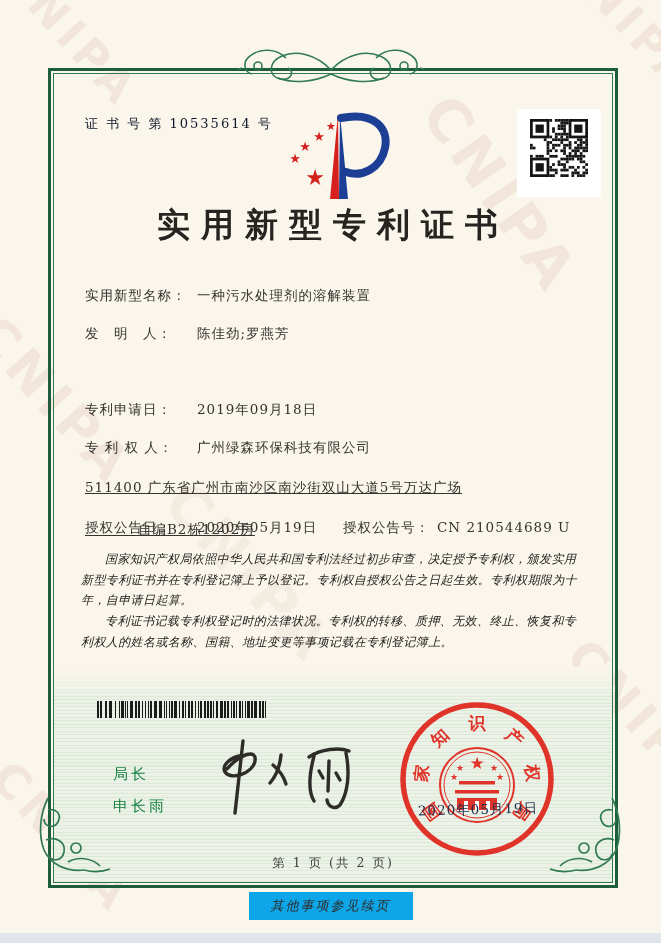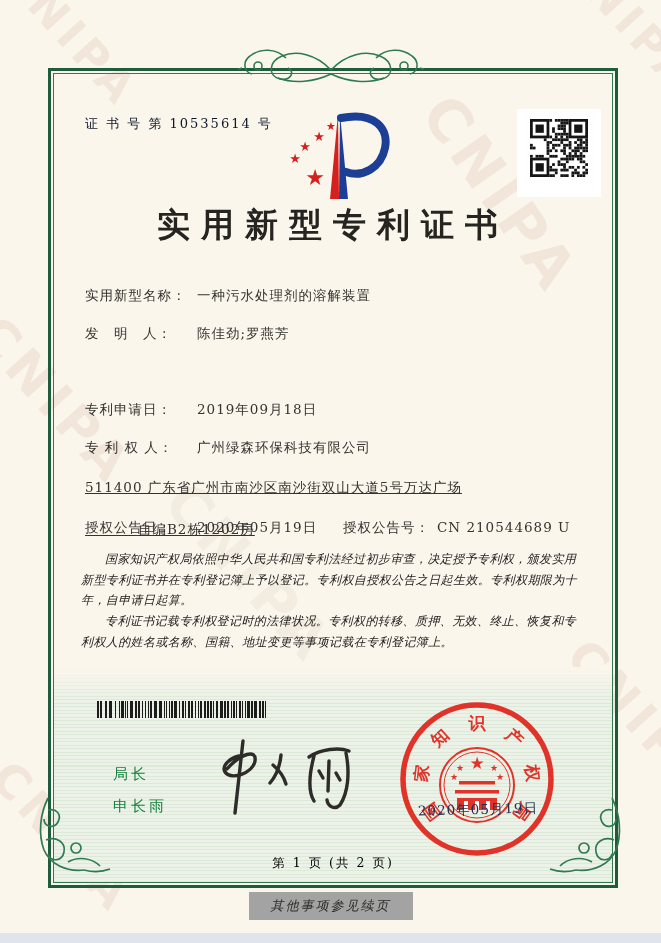--- a/index.html
+++ b/index.html
@@ -38,23 +38,23 @@
   .barcode{position:absolute;left:46px;top:630px;}
   .director{position:absolute;left:62px;top:688px;font-family:"DejaVu Sans","Liberation Sans",sans-serif;
             font-size:15px;letter-spacing:3px;color:#15803d;line-height:2.1;}
   .signature{position:absolute;left:146px;top:662px;}
   .seal{position:absolute;left:345px;top:624px;width:162px;height:172px;}
   .seal svg{opacity:0.93;}
   .seal-date{position:absolute;left:342px;top:730px;width:170px;text-align:center;
              font-size:13.5px;letter-spacing:1px;color:#22304f;transform:rotate(-1.5deg);
              font-weight:500;z-index:4;}
   .page-info{position:absolute;left:0;top:784px;width:100%;text-align:center;
-             font-size:12.5px;letter-spacing:2px;color:#000000;}
+             font-size:12.5px;letter-spacing:2px;color:#404040;}
   .cont-note{position:absolute;left:0;top:892px;width:100%;text-align:center;z-index:3;}
-  .cont-note span{display:inline-block;background:#a3a3a3;padding:5px 22px;font-size:13px;
+  .cont-note span{display:inline-block;background:#0ea5e9;padding:5px 22px;font-size:13px;
              font-style:italic;letter-spacing:2px;color:#2e2c29;text-align:right;}
   .ornament{position:absolute;z-index:4;pointer-events:none;}
   .bottom-strip{position:absolute;left:0;bottom:0;width:100%;height:10px;background:#e0e4ec;z-index:5;}
 </style>
 </head>
 <body>
 
 <div class="page">
 
   <span class="wm" style="left:-18px;top:8px;font-size:44px">CNIPA</span>

